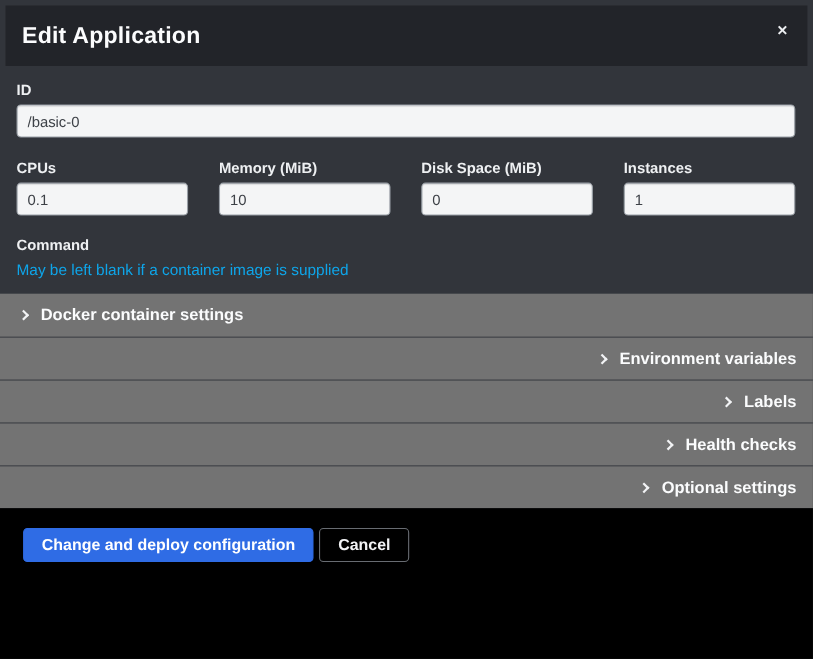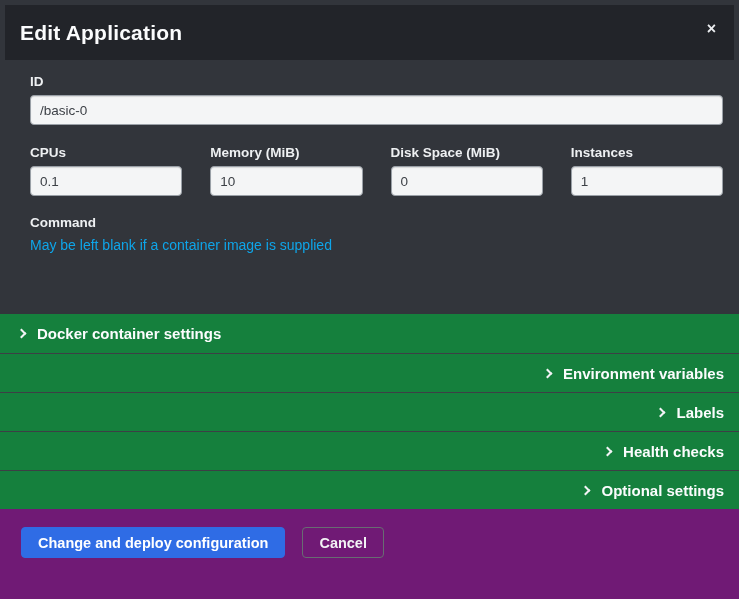--- a/index.html
+++ b/index.html
@@ -35,21 +35,21 @@
     border: none;
     color: #eceef0;
     font-size: 16px;
     font-weight: 700;
     line-height: 16px;
     cursor: pointer;
     padding: 2px 4px;
   }
 
   
-  .modal-body { padding: 14px 16px 0 30px; }
+  .modal-body { padding: 14px 16px 0 15px; }
   .form-label {
     display: block;
     font-size: 13.5px;
     font-weight: 700;
     color: #eef0f2;
     margin-bottom: 6px;
   }
   .text-input, .command-textarea {
     width: 100%;
     background: #f4f5f6;
@@ -92,21 +92,21 @@
     pointer-events: none;
   }
   .help-text {
     margin-top: 7px;
     font-size: 14px;
     color: #0ea5e9;
   }
   .group-command { margin-bottom: 14px; }
 
   
-  .sections { background: #15803d; margin-top: 47px; }
+  .sections { background: #737373; }
   .section-row {
     height: 39px;
     display: flex;
     align-items: center;
     padding: 0 15px;
     cursor: pointer;
   }
   .section-row + .section-row { border-top: 1px solid #3c3f45; justify-content: flex-end; }
   .chevron {
     width: 7px;
@@ -119,25 +119,24 @@
   }
   .section-label {
     font-size: 15px;
     font-weight: 700;
     color: #fbfcfd;
   }
 
   
   .modal-footer {
     flex: 1;
-    background: #701a75;
+    background: #000000;
     padding: 18px 0 0 21px;
     display: flex;
     align-items: flex-start;
-    gap: 12px;
   }
   .btn {
     height: 31px;
     border-radius: 4px;
     font-family: "Liberation Sans", "DejaVu Sans", sans-serif;
     font-size: 14.5px;
     font-weight: 700;
     cursor: pointer;
     padding: 0 16px;
   }

